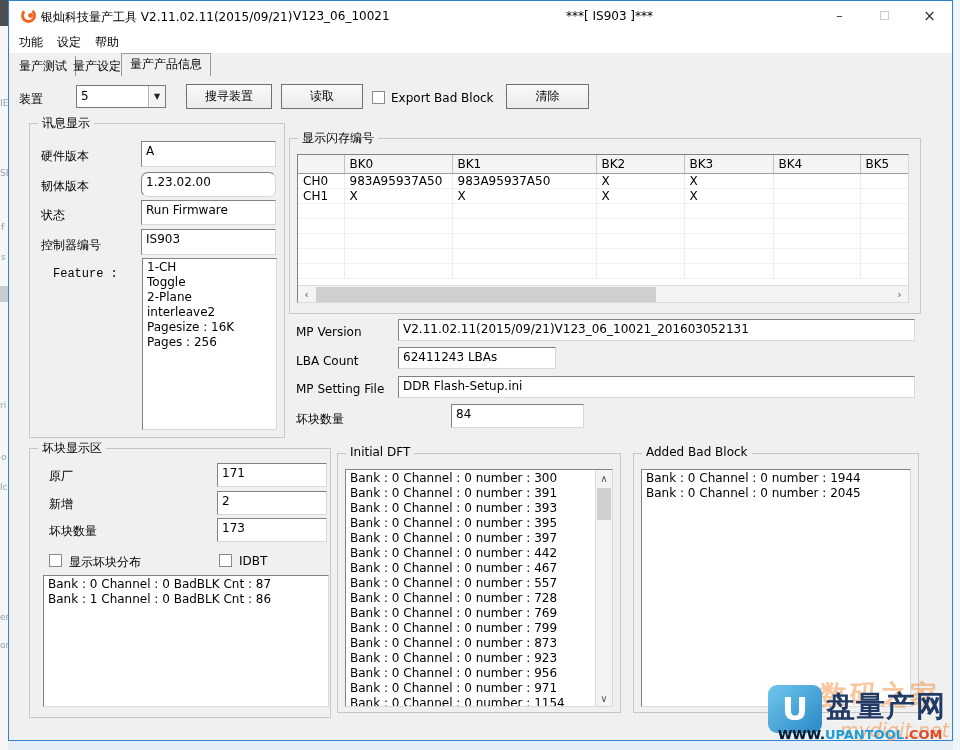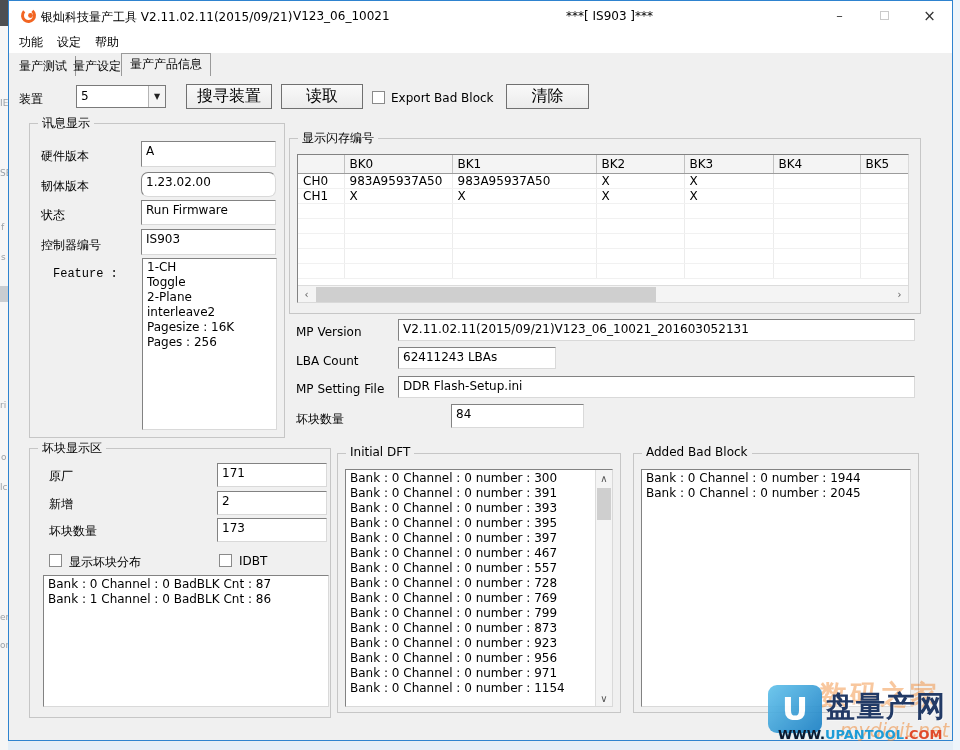--- a/index.html
+++ b/index.html
@@ -12,21 +12,21 @@
   .title-txt { position:absolute; top:8px; font-size:12px; white-space:nowrap; }
   .capbtn { position:absolute; top:0; width:45px; height:29px; display:flex; align-items:center;
             justify-content:center; font-size:13px; color:#333; }
   .menubar { position:absolute; left:0; top:29px; width:943px; height:23px; background:#fff; }
   .menu-item { position:absolute; top:4px; font-size:12px; }
   .tab { position:absolute; top:55px; height:20px; padding:2px 8px 0 8px; font-size:12px;
          border-right:1px solid #9a9a9a; }
   .tab.active { top:52px; height:23px; background:#f0f0f0;
                 border:1px solid #9a9a9a; border-bottom:none; }
   .btn { position:absolute; background:linear-gradient(#f9f9f9,#ebebeb); border:1px solid #707070;
-         display:flex; align-items:center; justify-content:center; font-size:16px; }
+         display:flex; align-items:center; justify-content:center; font-size:12px; }
   .field { position:absolute; background:#fff; border:1px solid;
            border-color:#828282 #d9d9d9 #d9d9d9 #828282; padding:2px 4px; font-size:12px;
            white-space:nowrap; overflow:hidden; }
   .lbl { position:absolute; font-size:12px; white-space:nowrap; }
   .grp { position:absolute; border:1px solid #c6c6c6; }
   .grp-title { position:absolute; top:-9px; left:8px; background:#f0f0f0; padding:0 4px; font-size:12px; }
   .cb { position:absolute; width:13px; height:13px; background:#fff; border:1px solid #8a8a8a; }
   .listbox { position:absolute; background:#fff; border:1px solid;
              border-color:#828282 #d9d9d9 #d9d9d9 #828282; overflow:hidden;
              font-size:12px; line-height:15px; padding:1px 0 0 4px; }
@@ -256,20 +256,21 @@
 
   <div class="grp" style="left:328px;top:452px;width:284px;height:260px;">
     <span class="grp-title">Initial DFT</span>
   </div>
   <div class="listbox" style="left:336px;top:468px;width:268px;height:238px;padding-right:18px;">
     <div class="list-line">Bank : 0    Channel : 0   number : 300</div>
     <div class="list-line">Bank : 0    Channel : 0   number : 391</div>
     <div class="list-line">Bank : 0    Channel : 0   number : 393</div>
     <div class="list-line">Bank : 0    Channel : 0   number : 395</div>
     <div class="list-line">Bank : 0    Channel : 0   number : 397</div>
+    <div class="list-line">Bank : 0    Channel : 0   number : 442</div>
     <div class="list-line">Bank : 0    Channel : 0   number : 467</div>
     <div class="list-line">Bank : 0    Channel : 0   number : 557</div>
     <div class="list-line">Bank : 0    Channel : 0   number : 728</div>
     <div class="list-line">Bank : 0    Channel : 0   number : 769</div>
     <div class="list-line">Bank : 0    Channel : 0   number : 799</div>
     <div class="list-line">Bank : 0    Channel : 0   number : 873</div>
     <div class="list-line">Bank : 0    Channel : 0   number : 923</div>
     <div class="list-line">Bank : 0    Channel : 0   number : 956</div>
     <div class="list-line">Bank : 0    Channel : 0   number : 971</div>
     <div class="list-line">Bank : 0    Channel : 0   number : 1154</div>

